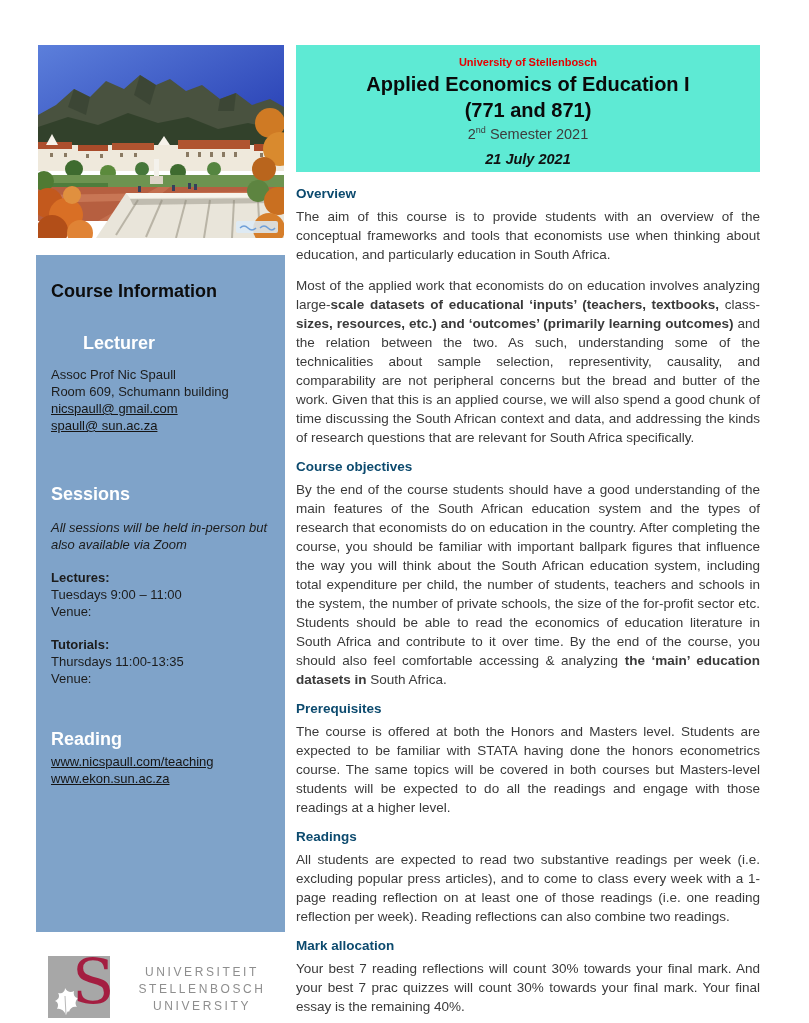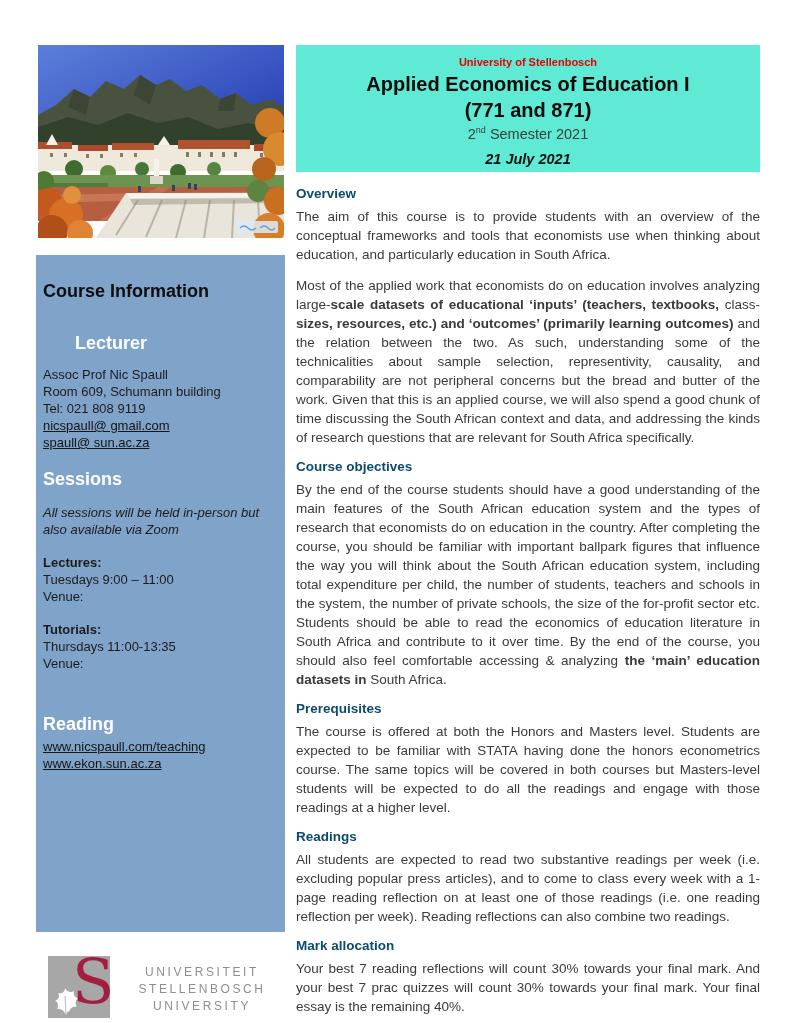--- a/index.html
+++ b/index.html
@@ -10,28 +10,28 @@
   }
 
   
   .photo {
     position:absolute; left:38px; top:45px; width:246px; height:193px;
   }
   .photo svg { width:100%; height:100%; display:block; }
 
   .bluebox {
     position:absolute; left:36px; top:255px; width:249px; height:677px;
-    background:#7fa3c9; padding:14px 7px; color:#1c1c1c;
+    background:#7fa3c9; padding:14px 15px; color:#1c1c1c;
   }
   .ci-title { font-size:18px; font-weight:700; color:#0d0d0d; margin-top:12px; }
   .white-h  { font-size:18px; font-weight:700; color:#ffffff; }
   .lecturer-h { margin-top:31px;margin-left:32px; }
   .lines { margin-top:12px; font-size:13px; line-height:17px; }
   .link { text-decoration:underline; color:#151515; cursor:pointer; display:inline-block; }
-  .sessions-h { margin-top:18px; }
+  .sessions-h { margin-top:50px; }
   .note { margin-top:14px; font-size:13px; line-height:17px; font-style:italic; }
   .slot { margin-top:16px; font-size:13px; line-height:17px; }
   .slot .lbl { font-weight:700; }
   .website-h { margin-top:42px; }
   .weblinks { margin-top:3px; font-size:13px; line-height:17px; }
 
   
   .logo { position:absolute; left:48px; top:953px; width:250px; height:68px; }
   .logo-square { position:absolute; left:0; top:3px; width:62px; height:62px; background:#a7a7a7; }
   .logo-leaf { position:absolute; left:3px; top:33px; width:30px; height:30px; }
@@ -153,21 +153,20 @@
   </svg>
 </div>
 
 <div class="bluebox">
   <div class="ci-title">Course Information</div>
 
   <div class="white-h lecturer-h">Lecturer</div>
   <div class="lines">
     <div>Assoc Prof Nic Spaull</div>
     <div>Room 609, Schumann building</div>
-    <div>Tel: 021 808 9119</div>
     <div><span class="link">nicspaull@ gmail.com</span></div>
     <div><span class="link">spaull@ sun.ac.za</span></div>
   </div>
 
   <div class="white-h sessions-h">Sessions</div>
   <div class="note">All sessions will be held in-person but also available via Zoom</div>
   <div class="slot">
     <div class="lbl">Lectures:</div>
     <div>Tuesdays 9:00 – 11:00</div>
     <div>Venue:</div>

